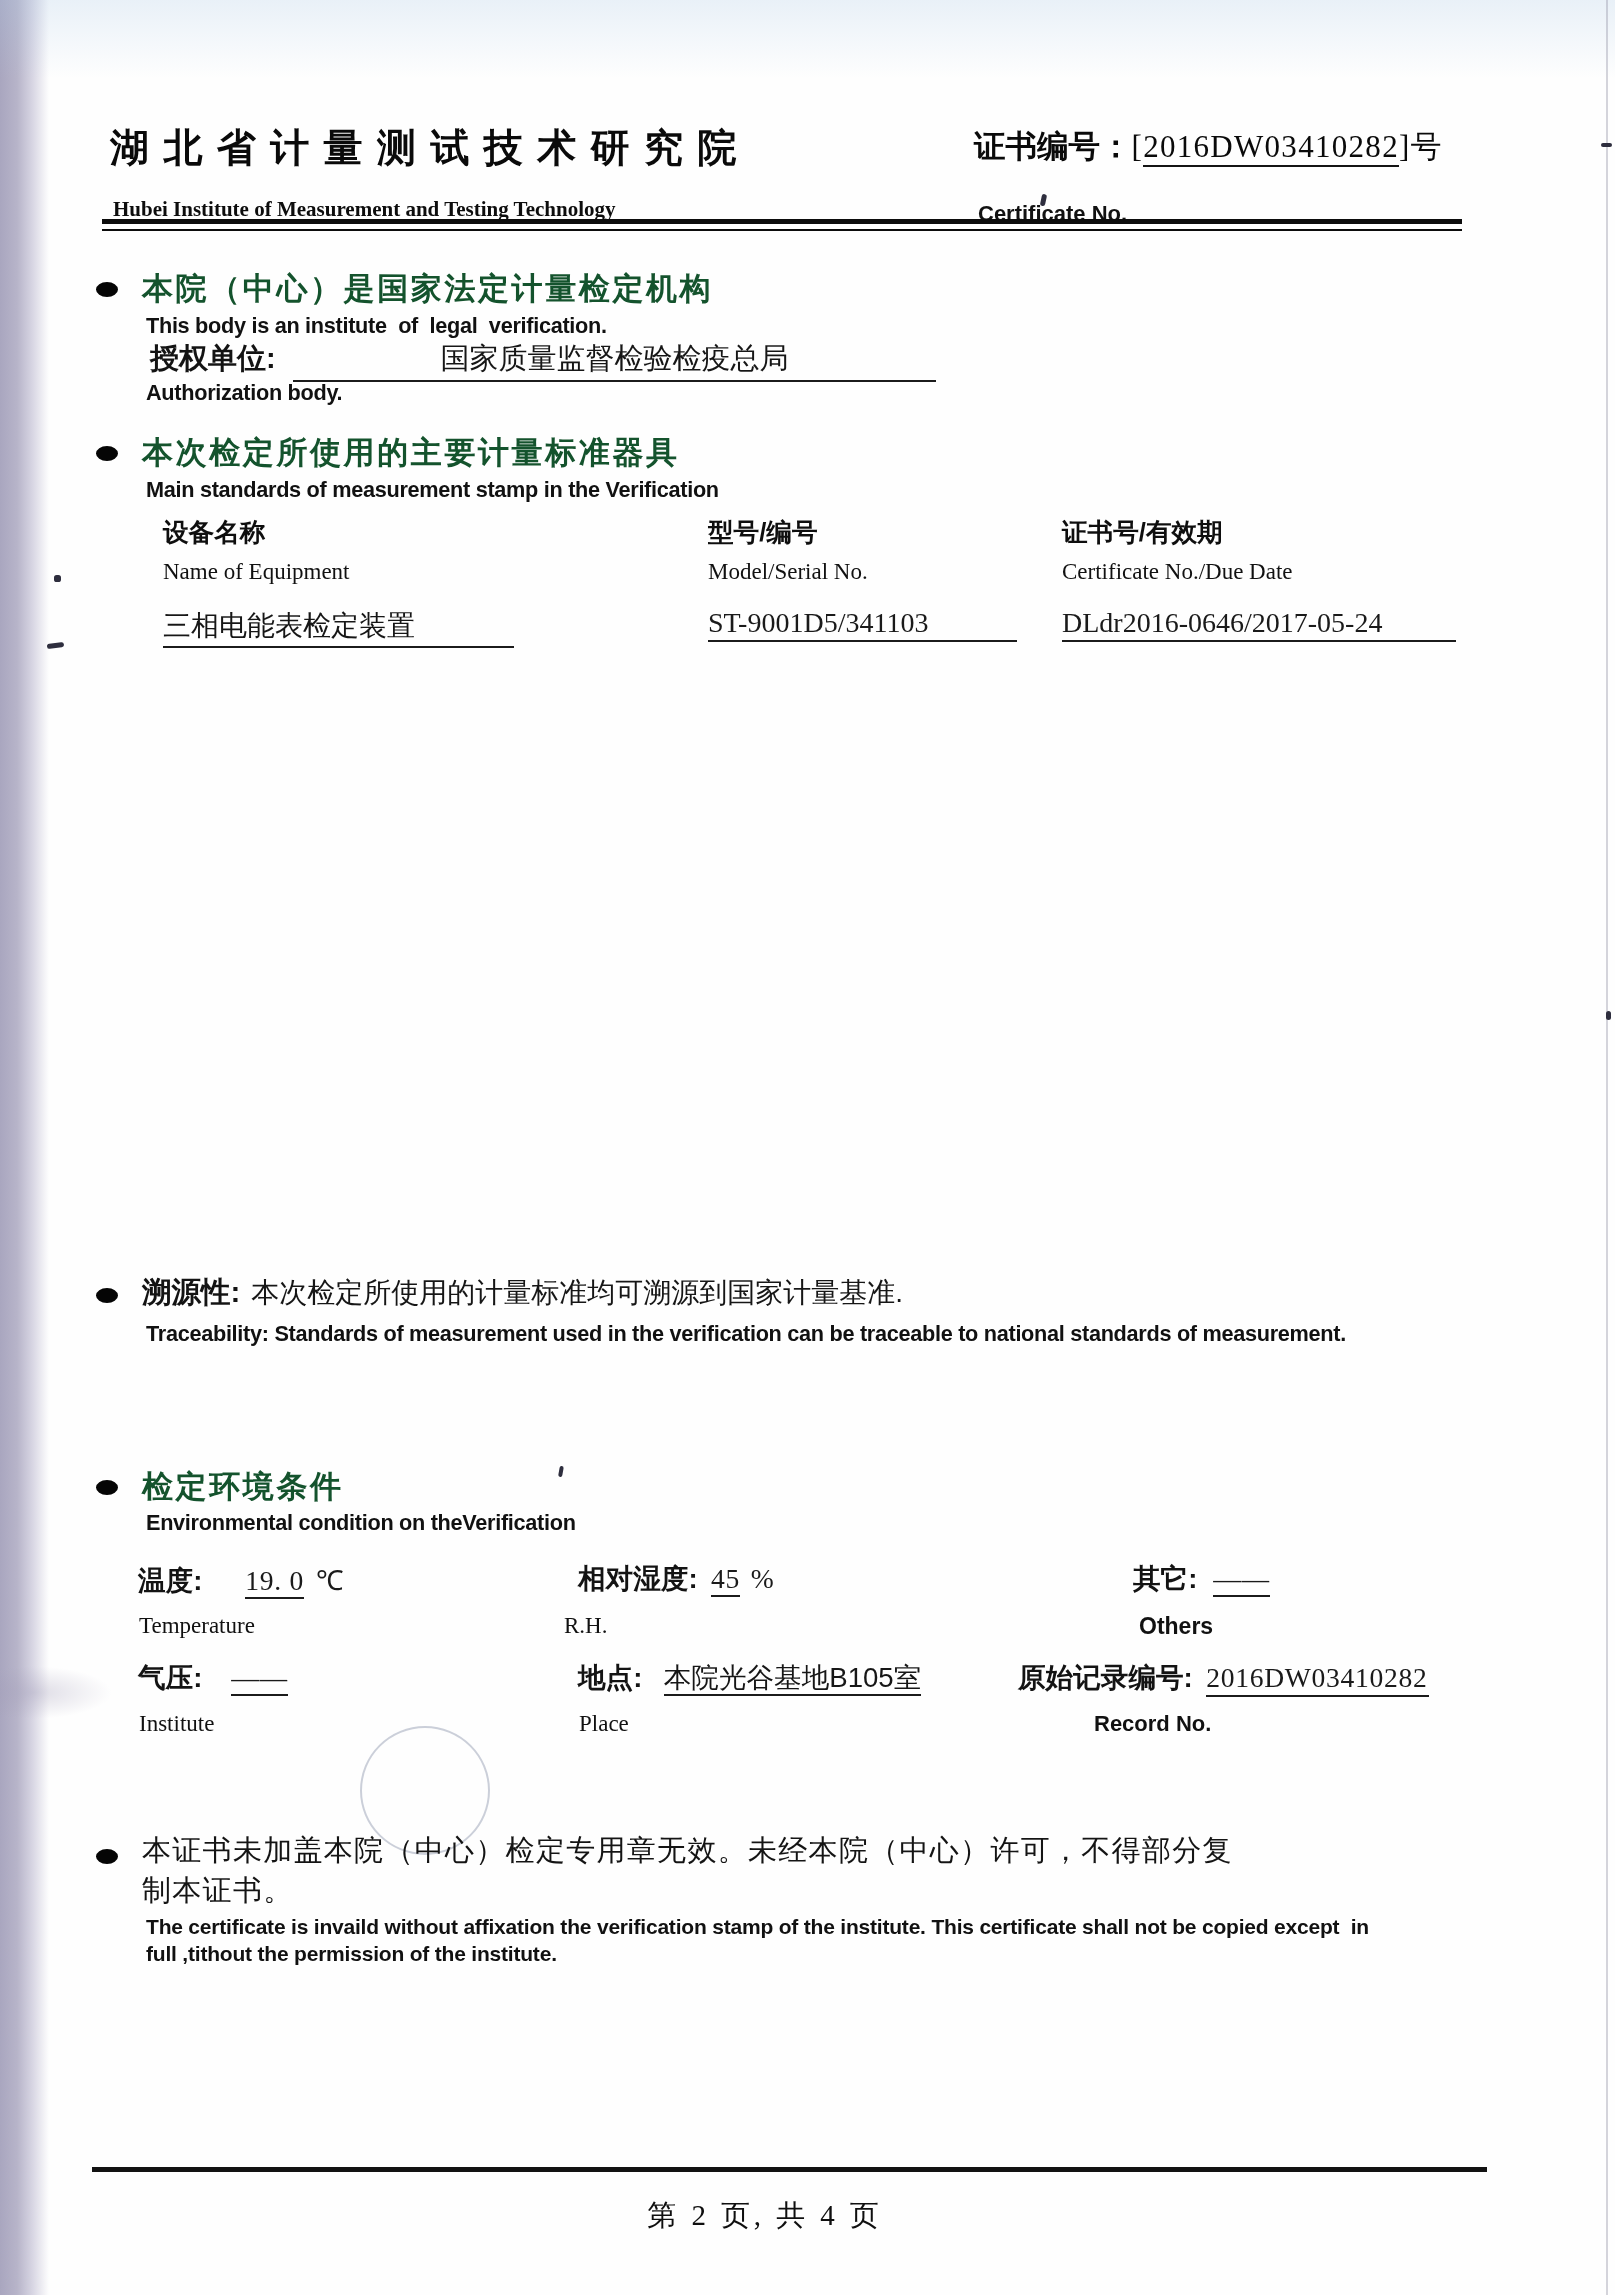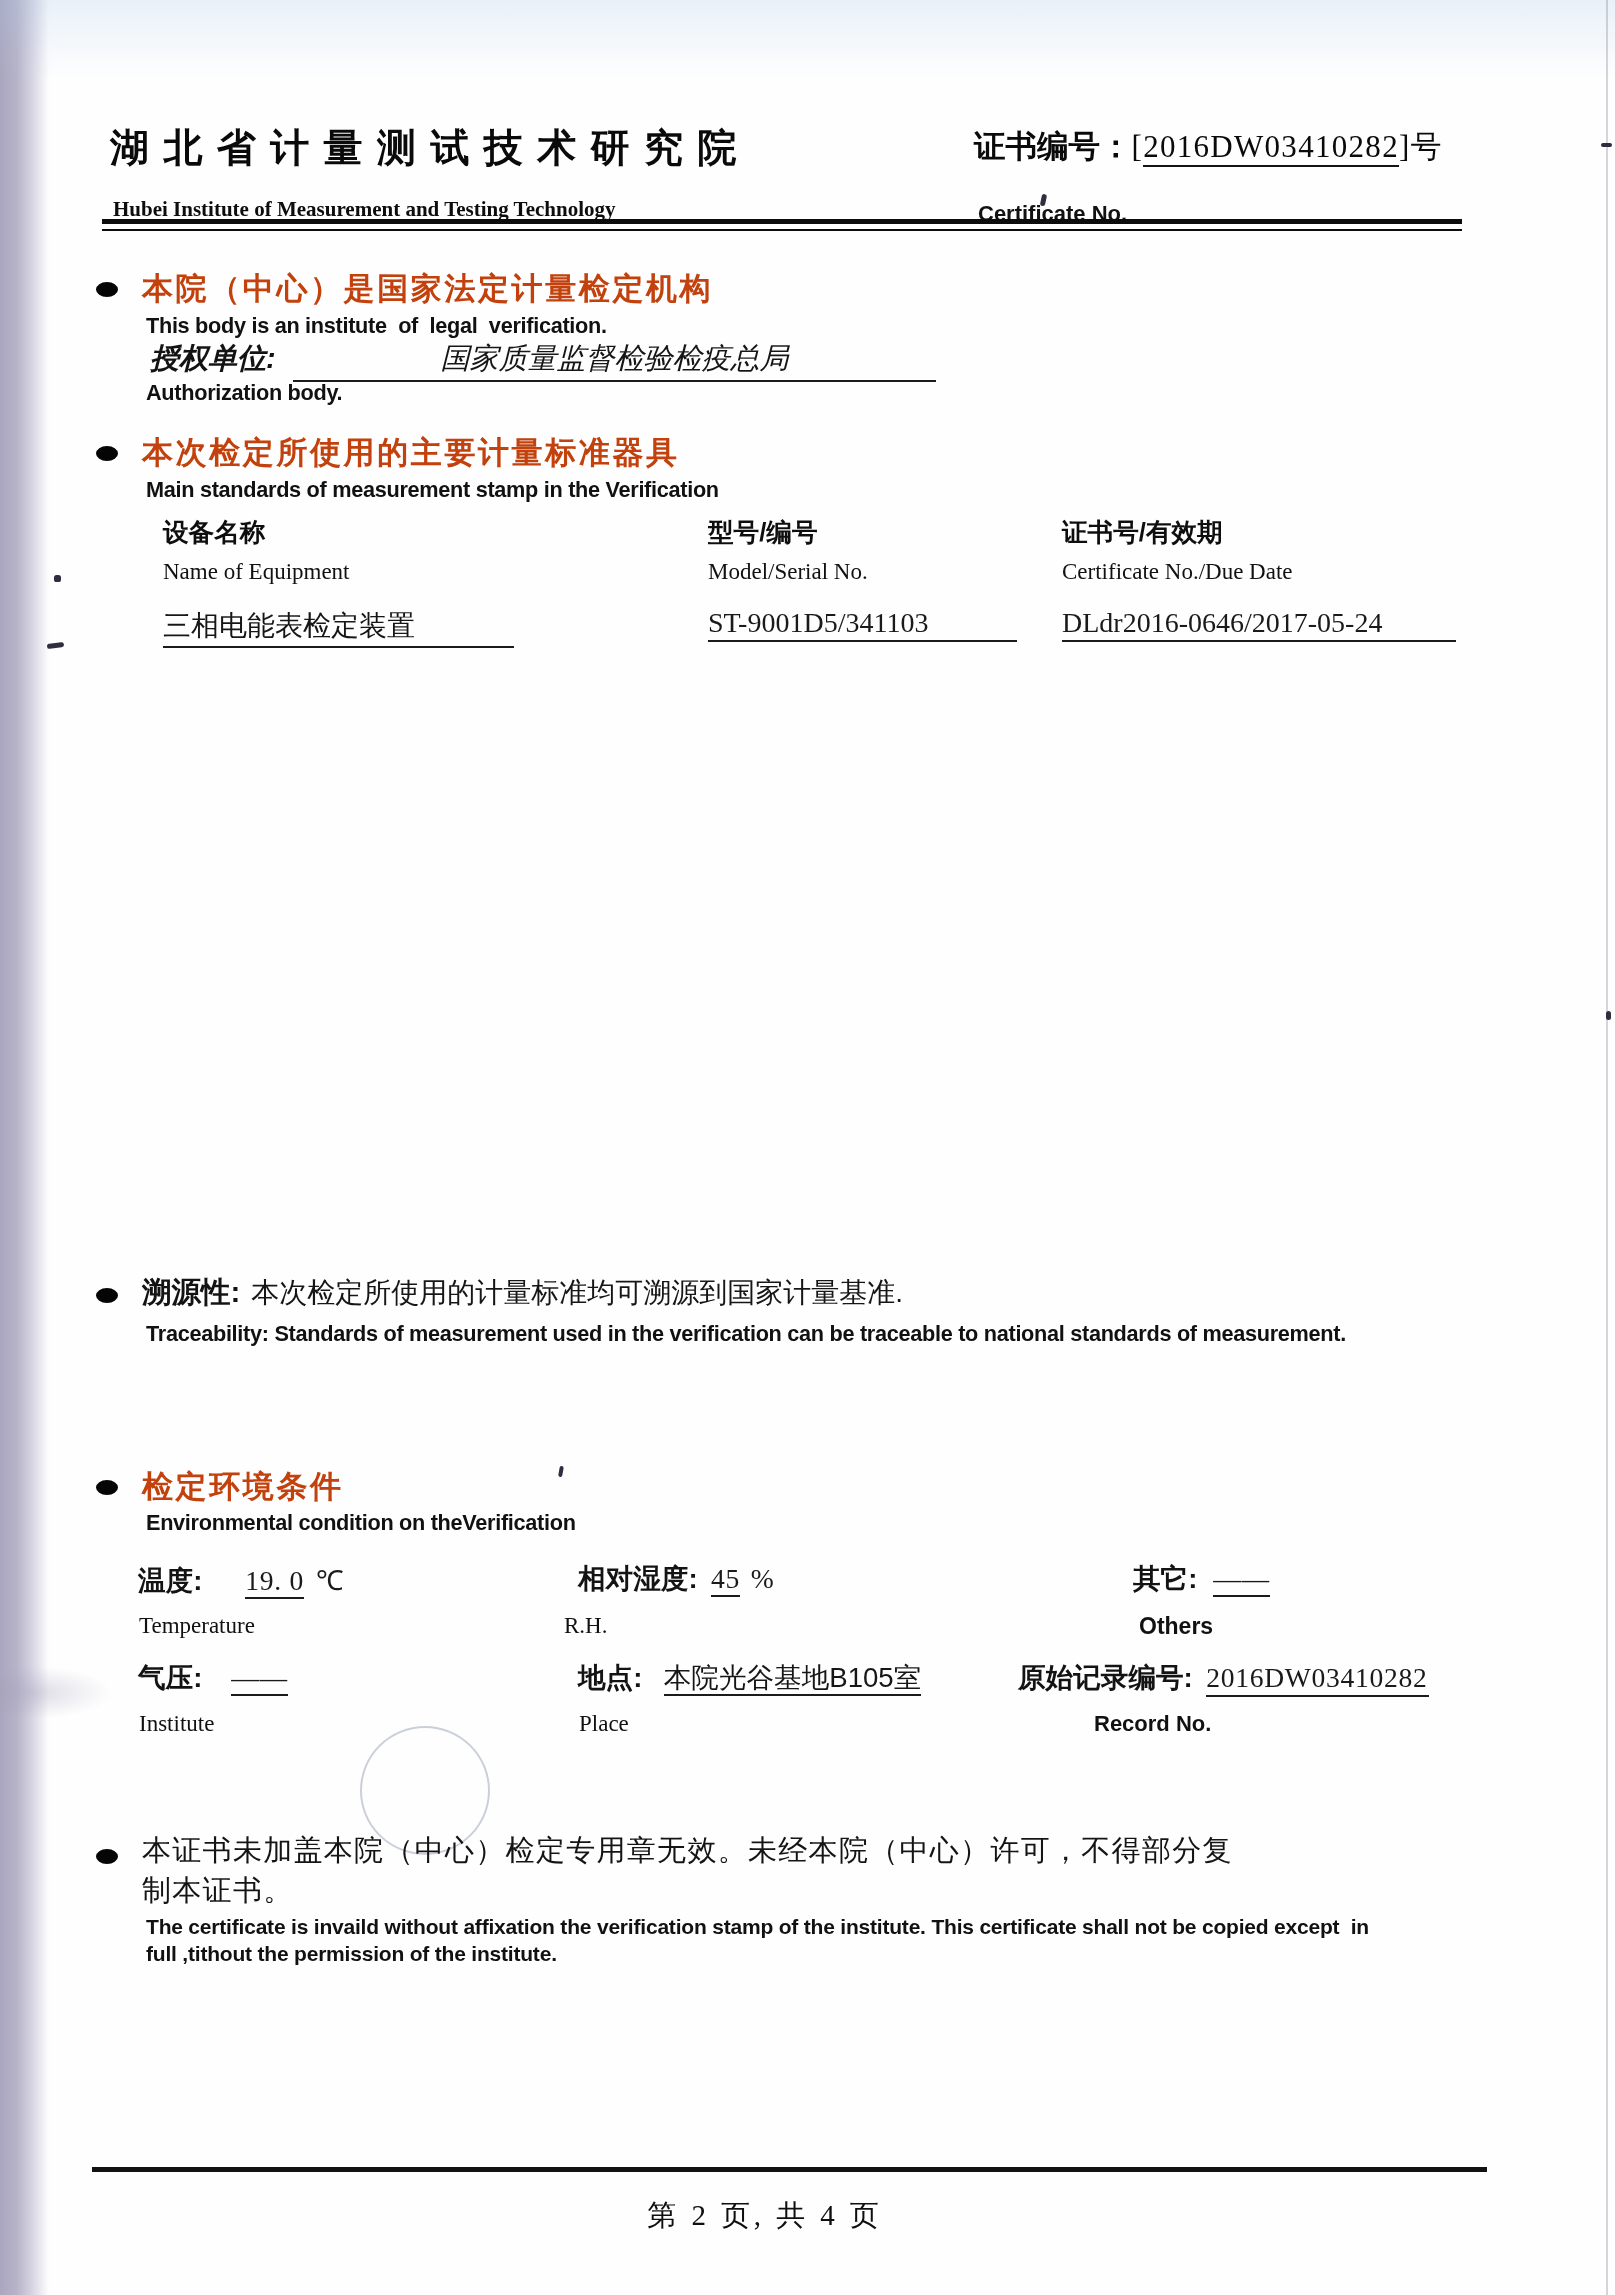--- a/index.html
+++ b/index.html
@@ -20,21 +20,21 @@
   .right-line{position:absolute;left:1606px;top:0;width:2px;height:2295px;background:rgba(150,150,168,0.4);}
   .crease{position:absolute;left:0;top:1666px;width:112px;height:53px;
     background:radial-gradient(ellipse at 30% 50%,rgba(160,155,182,0.35),rgba(255,255,255,0) 70%);}
   .stamp-arc{position:absolute;left:360px;top:1726px;width:126px;height:125px;border-radius:50%;
     border:2px solid rgba(110,120,150,0.35);}
   .speck{position:absolute;background:#2e2e3e;border-radius:2.6px;}
   
   .bullet{position:absolute;width:22px;height:15px;border-radius:50%;background:#050505;}
   .ul{border-bottom:2.6px solid #1b1b1b;padding-bottom:1.3px;}
   .serif{font-family:"Liberation Serif",serif;}
-  .sec-title{position:absolute;font-size:31px;font-weight:bold;letter-spacing:2.6px;color:#c2410c;}
+  .sec-title{position:absolute;font-size:31px;font-weight:bold;letter-spacing:2.6px;color:#14532d;}
   .sec-en{position:absolute;font-size:21.7px;font-weight:bold;letter-spacing:-0.3px;color:#111;}
   .kai{color:#161616;}
   
   .inst-cn{position:absolute;left:110px;top:121px;font-size:39px;font-weight:bold;letter-spacing:14.4px;color:#0a0a0a;}
   .inst-en{position:absolute;left:113px;top:197px;font-size:21px;font-weight:bold;font-family:"Liberation Serif",serif;color:#0d0d0d;}
   .cert-line{position:absolute;left:974px;top:126px;font-size:31.5px;font-weight:bold;color:#0a0a0a;}
   .cert-num{font-family:"Liberation Serif",serif;font-weight:normal;font-size:31px;letter-spacing:1.3px;}
   .cert-num .ul{border-bottom:2.6px solid #141414;}
   .cert-en{position:absolute;left:978px;top:201px;font-size:22px;font-weight:bold;color:#111;}
   .header-rule{position:absolute;left:102px;top:219px;width:1360px;height:5.3px;
@@ -81,21 +81,21 @@
       <span class="b">证书编号：</span><span class="cert-num"><span class="b">[</span><span class="ul b">2016DW03410282</span><span class="b">]号</span></span>
     </div>
     <div class="cert-en b">Certificate No.</div>
     <div class="header-rule"></div>
   </div>
 
   <div>
     <div class="bullet" style="left:96px;top:282px;"></div>
     <div class="sec-title b" style="left:142px;top:268px;">本院（中心）是国家法定计量检定机构</div>
     <div class="sec-en b" style="left:146px;top:313px;">This body is an institute  of  legal  verification.</div>
-    <div class="row kai" style="left:150px;top:339px;font-size:29px;font-style:italic;">
+    <div class="row kai" style="left:150px;top:339px;font-size:29px;">
       <span class="env-lab b" style="font-size:29px;">授权单位:</span>
       <span class="ul b" style="display:inline-block;min-width:643px;text-align:center;margin-left:9.2px;">国家质量监督检验检疫总局</span>
     </div>
     <div class="sec-en b" style="left:146px;top:380px;">Authorization body.</div>
   </div>
 
   <div>
     <div class="bullet" style="left:96px;top:446px;"></div>
     <div class="sec-title b" style="left:142px;top:432px;">本次检定所使用的主要计量标准器具</div>
     <div class="sec-en b" style="left:146px;top:477px;">Main standards of measurement stamp in the Verification</div>

